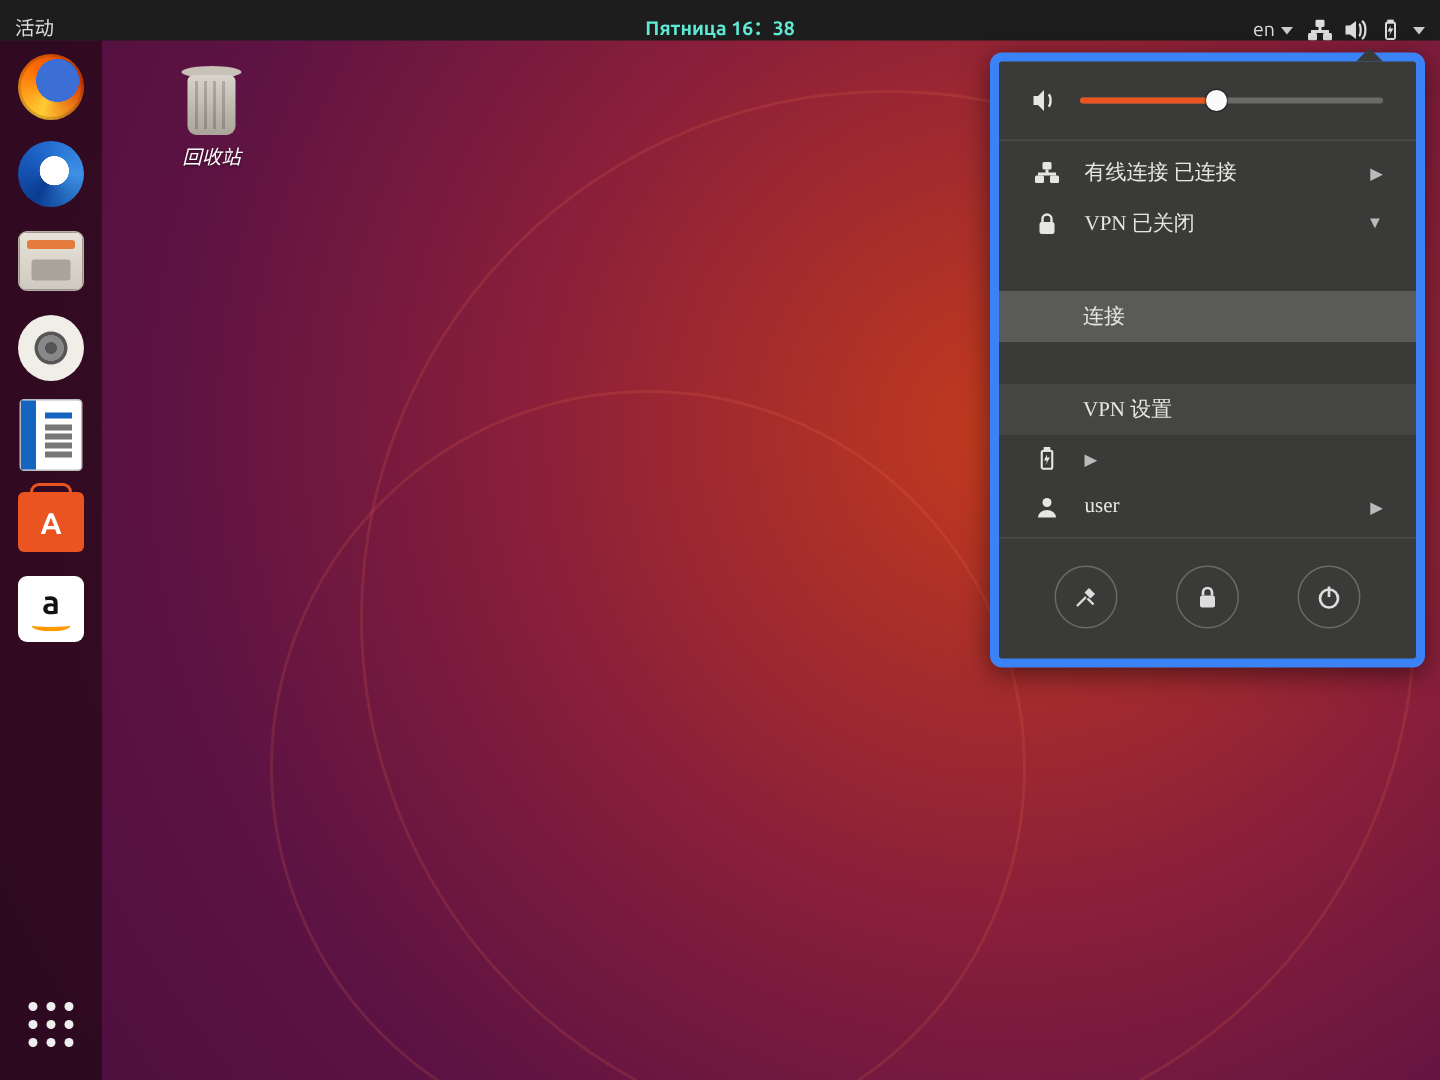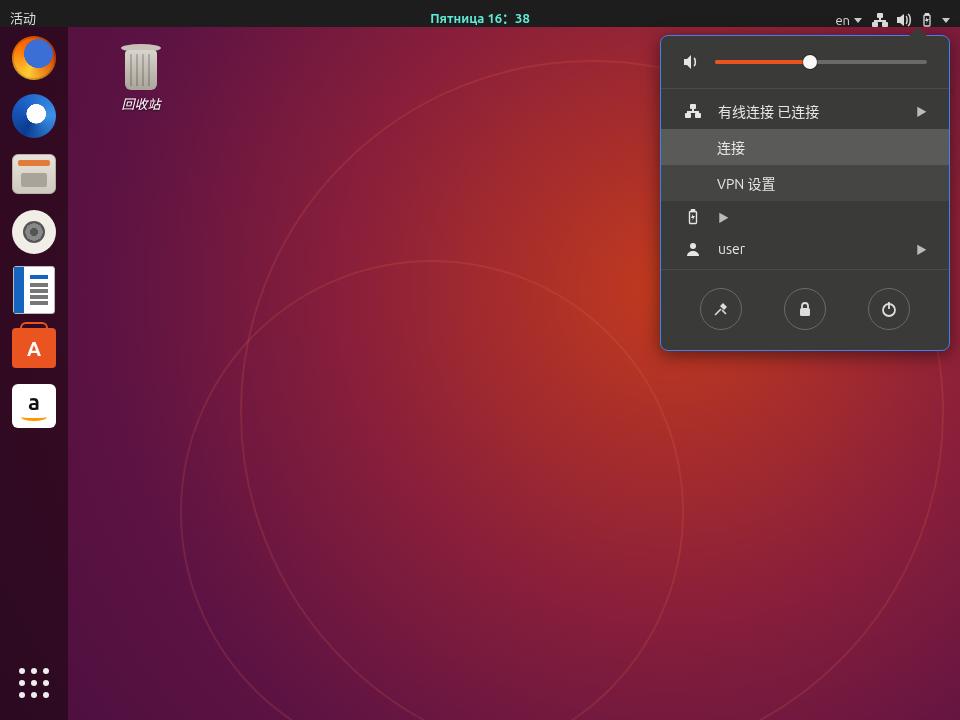--- a/index.html
+++ b/index.html
@@ -53,41 +53,41 @@
 
   
   .desktop-icon {
     position: absolute; left: 96px; top: 40px; width: 90px; text-align: center; z-index: 10; cursor: pointer;
   }
   .desktop-icon .label { color: #fff; font-size: 13px; margin-top: 4px; text-shadow: 0 1px 2px rgba(0,0,0,0.6); font-style: italic; }
 
   
   .sysmenu {
     position: absolute; right: 10px; top: 35px; width: 290px;
-    background: #3a3a38; border: 1px solid #3b82f6; border-radius: 8px;
+    background: #3a3a38; border: 6px solid #3b82f6; border-radius: 8px;
     box-shadow: 0 4px 18px rgba(0,0,0,0.5); z-index: 100;
-    color: #e6e6e4; font-size: 14px; padding-bottom: 14px;
+    color: #e6e6e4; font-size: 14px; padding-bottom: 14px; font-family: Liberation Serif, serif;
   }
   .sysmenu::before {
     content: ""; position: absolute; top: -9px; right: 22px;
     border-left: 9px solid transparent; border-right: 9px solid transparent; border-bottom: 9px solid #3a3a38;
   }
   .sysmenu .volume {
     display: flex; align-items: center; gap: 14px; padding: 18px 22px 14px 22px;
   }
   .slider {
     position: relative; flex: 1; height: 4px; background: #6a6a68; border-radius: 2px;
   }
   .slider .fill { position: absolute; left: 0; top: 0; bottom: 0; background: #e95420; border-radius: 2px; }
   .slider .thumb { position: absolute; top: 50%; width: 14px; height: 14px; background: #fafafa; border-radius: 50%; transform: translate(-50%, -50%); box-shadow: 0 0 0 1px rgba(0,0,0,0.3); }
   .sysmenu hr { border: none; border-top: 1px solid #4a4a48; margin: 4px 0; }
   .menurow {
     display: flex; align-items: center; padding: 8px 22px; cursor: pointer;
   }
-  .menurow.sub { padding-left: 56px; background: #454543; }
+  .menurow.sub { padding-left: 56px; background: #454543; margin-top: 28px; }
   .menurow.sub.hl { background: #5a5a58; }
   .menurow .mi-icon { width: 20px; display: flex; justify-content: center; margin-right: 15px; }
   .menurow .mi-label { flex: 1; }
   .menurow .mi-arrow { color: #bbb; font-size: 11px; }
   .actionrow {
     display: flex; justify-content: space-around; padding: 14px 18px 6px 18px;
   }
   .roundbtn {
     width: 42px; height: 42px; border: 1px solid #6a6a68; border-radius: 50%;
     display: flex; align-items: center; justify-content: center; cursor: pointer; color: #ddd;
@@ -235,20 +235,32 @@
             <rect x="10" y="9" width="6" height="5" rx="1"></rect>
             <rect x="7" y="5" width="2" height="3"></rect>
             <rect x="2" y="7" width="12" height="2"></rect>
           </g>
         </svg>
     </span>
     <span class="mi-label">有线连接 已连接</span>
     <span class="mi-arrow">▶</span>
   </div>
 
+  <div class="menurow">
+    <span class="mi-icon">
+      <svg width="14" height="16" viewBox="0 0 14 16">
+          <g fill="#e6e6e4">
+            <rect x="2" y="7" width="10" height="8" rx="1.5"></rect>
+            <path d="M4 7V5a3 3 0 0 1 6 0v2" stroke="#e6e6e4" stroke-width="1.6" fill="none"></path>
+          </g>
+        </svg>
+    </span>
+    <span class="mi-label">VPN 已关闭</span>
+    <span class="mi-arrow">▼</span>
+  </div>
   <div class="menurow sub hl">
     <span class="mi-label">连接</span>
   </div>
   <div class="menurow sub">
     <span class="mi-label">VPN 设置</span>
   </div>
 
   <div class="menurow">
     <span class="mi-icon">
       <svg width="14" height="16" viewBox="0 0 14 16">

